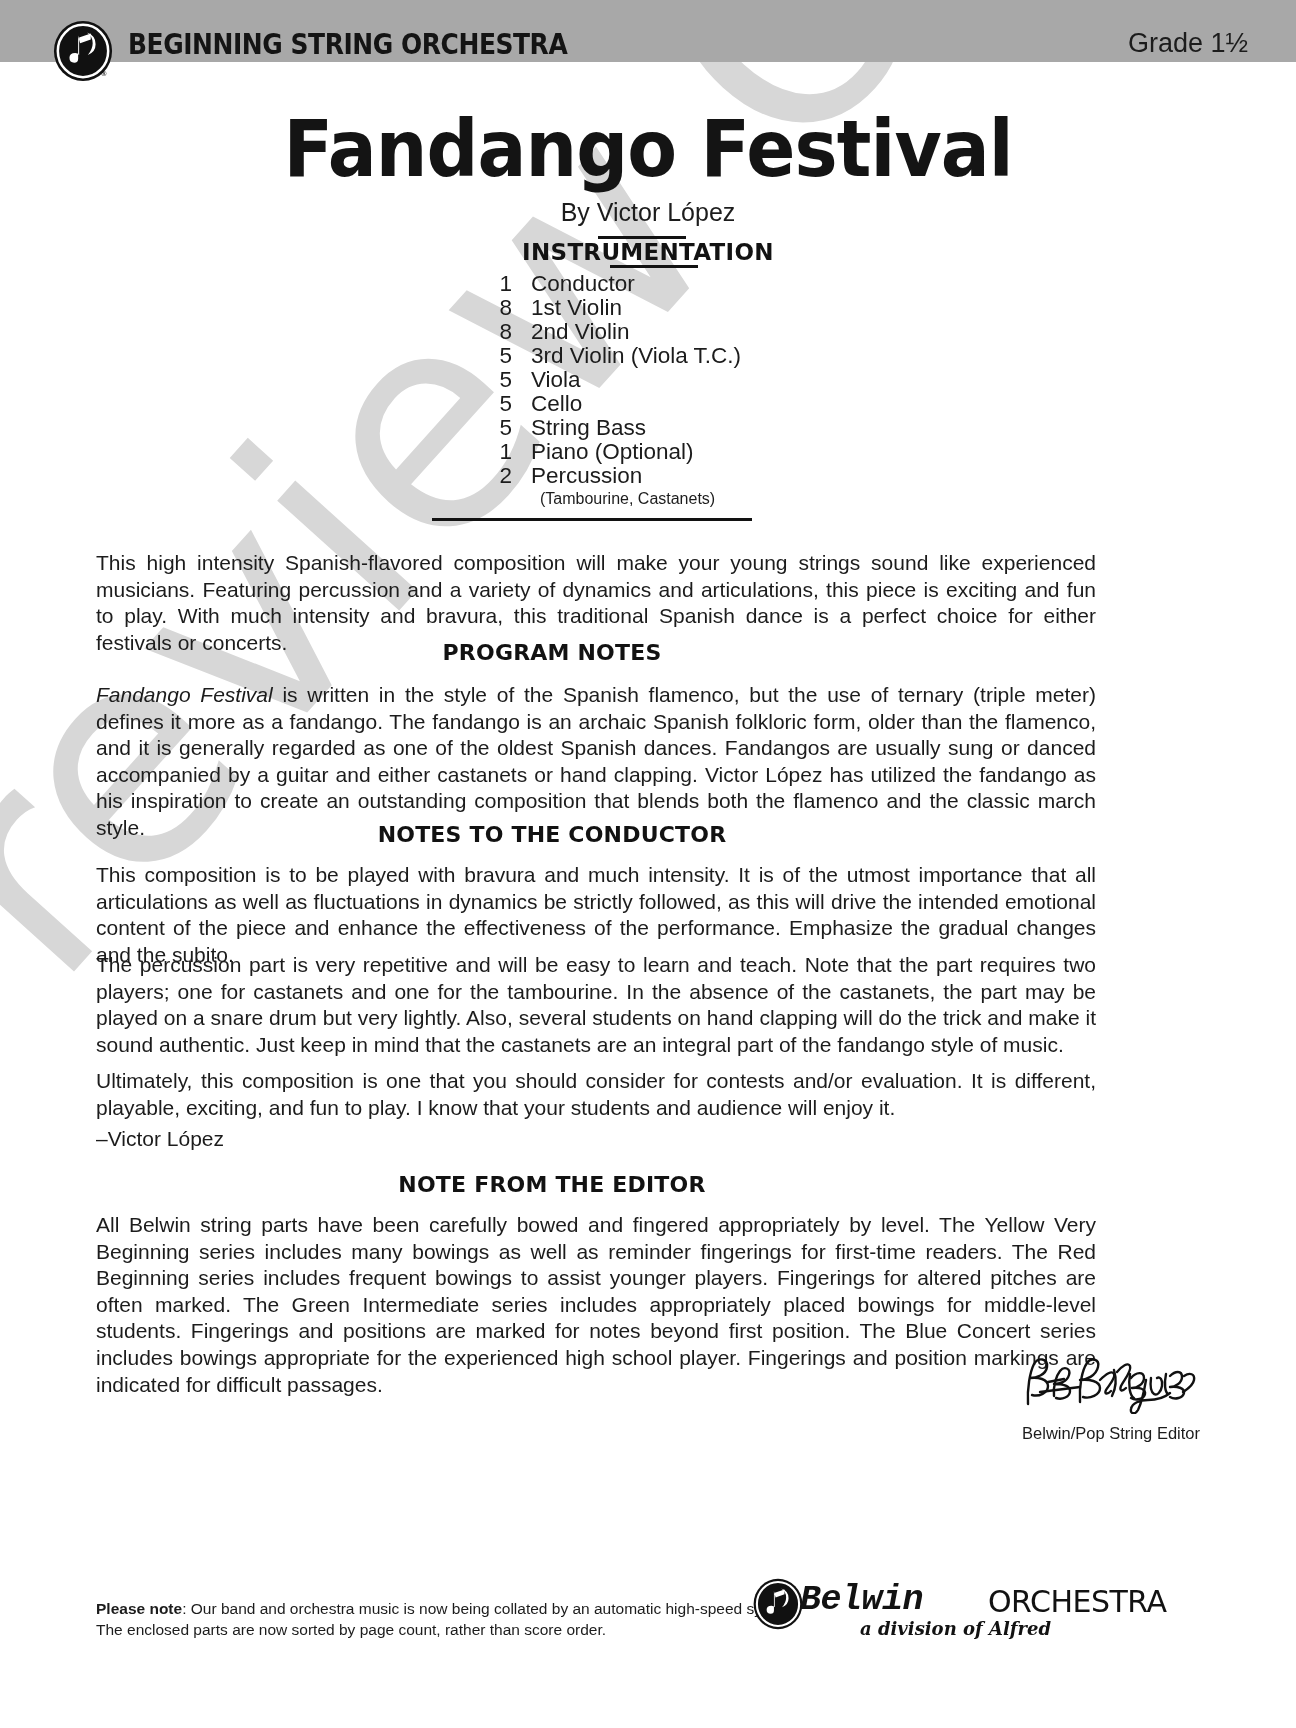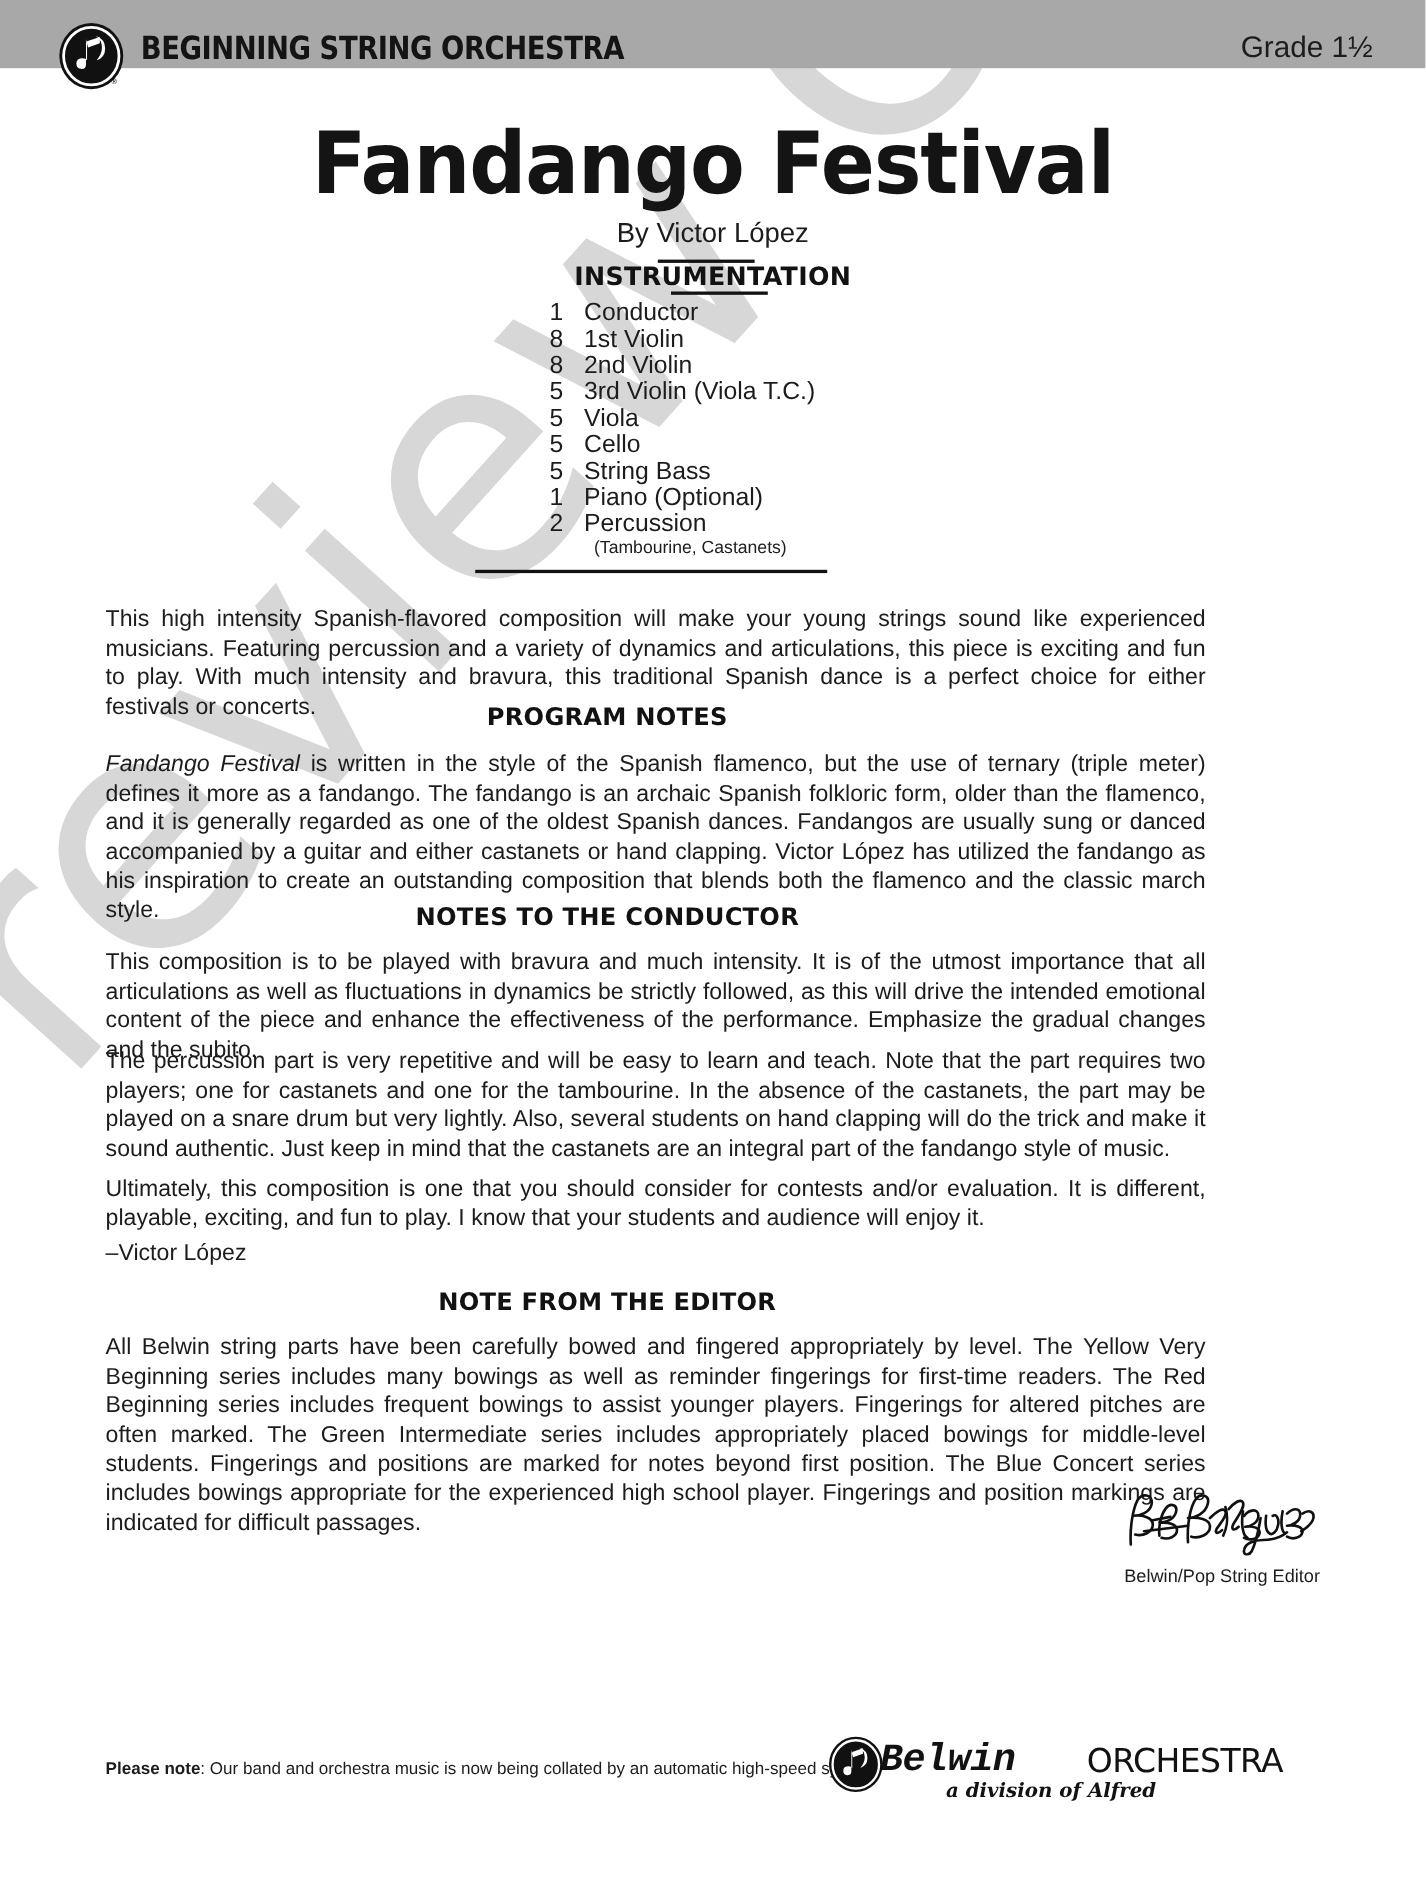--- a/index.html
+++ b/index.html
@@ -316,20 +316,21 @@
       <path d="M148 22 C146 32 147 40 150 42"></path>
       <path d="M152 24 C157 19 164 18 164 25 C164 31 157 35 152 35 C159 34 167 36 166 41 C165 46 157 48 152 45"></path>
       <path d="M166 24 C172 20 177 22 176 28 C175 34 168 38 165 40"></path>
       <path d="M22 40 L62 35"></path>
     </g>
   </svg>
   <div id="editor-credit">Belwin/Pop String Editor</div>
 
   <div id="footer-note">
     <div><b>Please note</b><span>: Our band and orchestra music is now being collated by an automatic high-speed system.</span></div>
+    <div>The enclosed parts are now sorted by page count, rather than score order.</div>
   </div>
 
   <div id="belwin-logo">
     <svg class="bl-mark" viewBox="0 0 64 64">
       <ellipse cx="32" cy="32" rx="30" ry="31" fill="#111"></ellipse>
       <ellipse cx="32" cy="32" rx="26" ry="27" fill="none" stroke="#fff" stroke-width="2.6"></ellipse>
       <path d="M27 16 L27 40 Q27 44 23 44 Q18 44 18 39 Q18 34 24 34 Q27 34 28 36 L28 18 L40 14 L40 20 L29 24" fill="#fff"></path>
       <path d="M36 13 Q45 16 45 25 Q45 33 37 36 Q42 30 42 24 Q42 17 36 13 Z" fill="#fff"></path>
     </svg>
     <div class="bl-name">Belwin</div>

